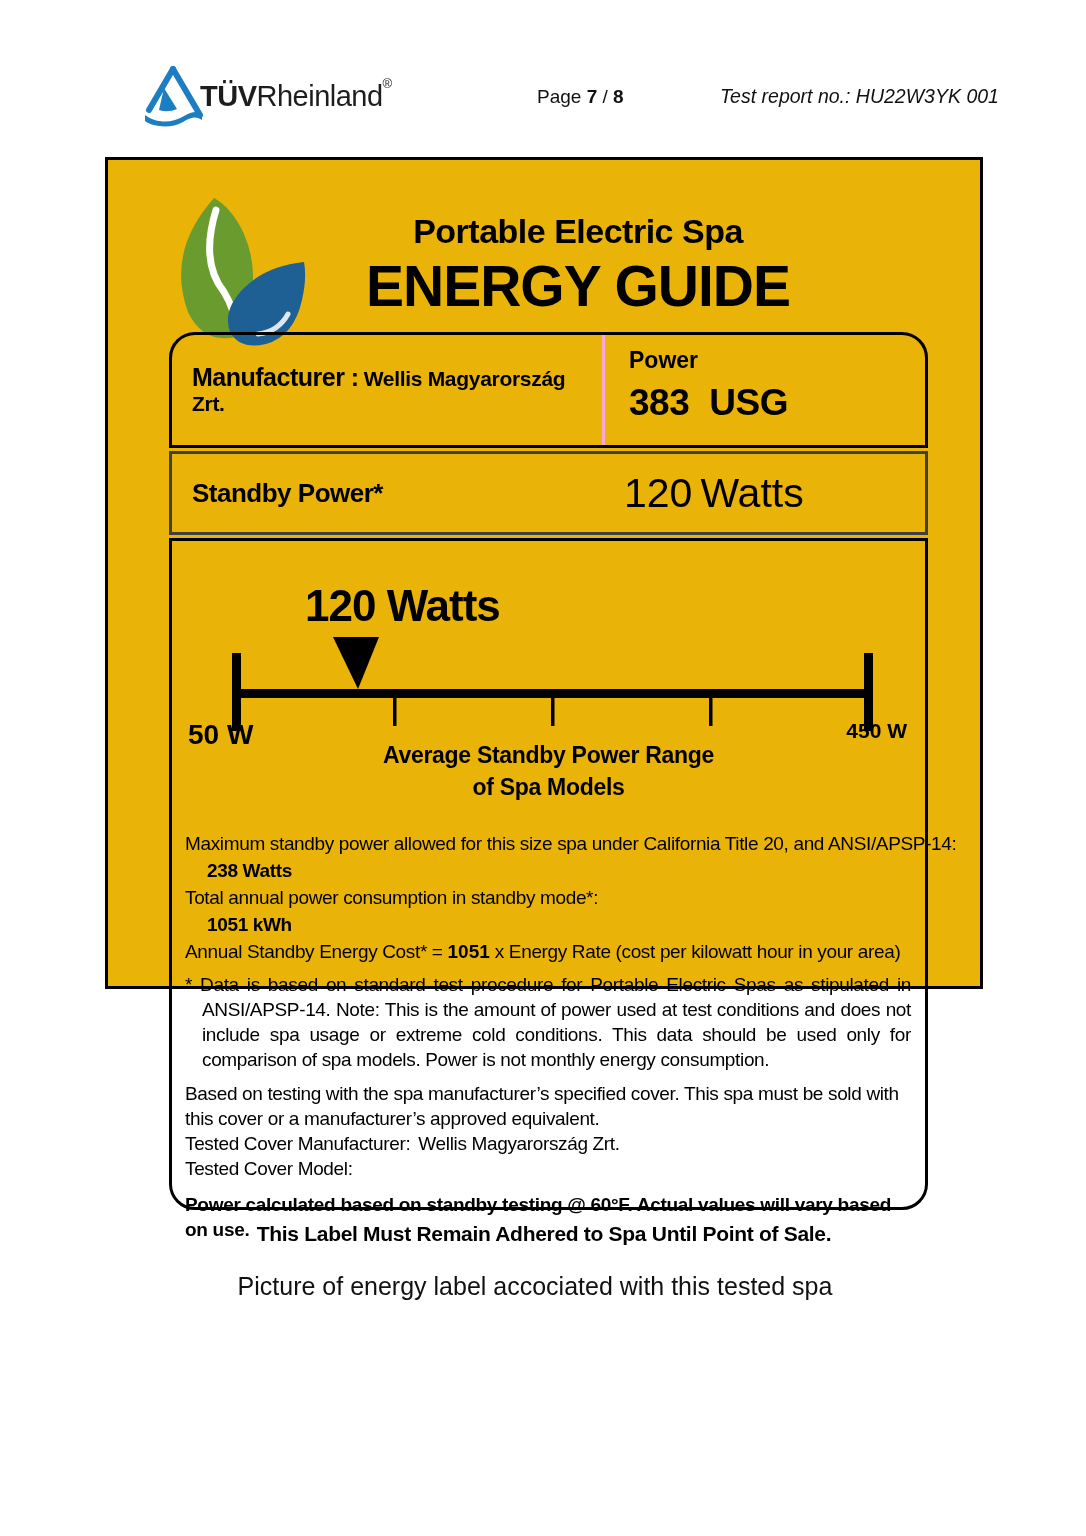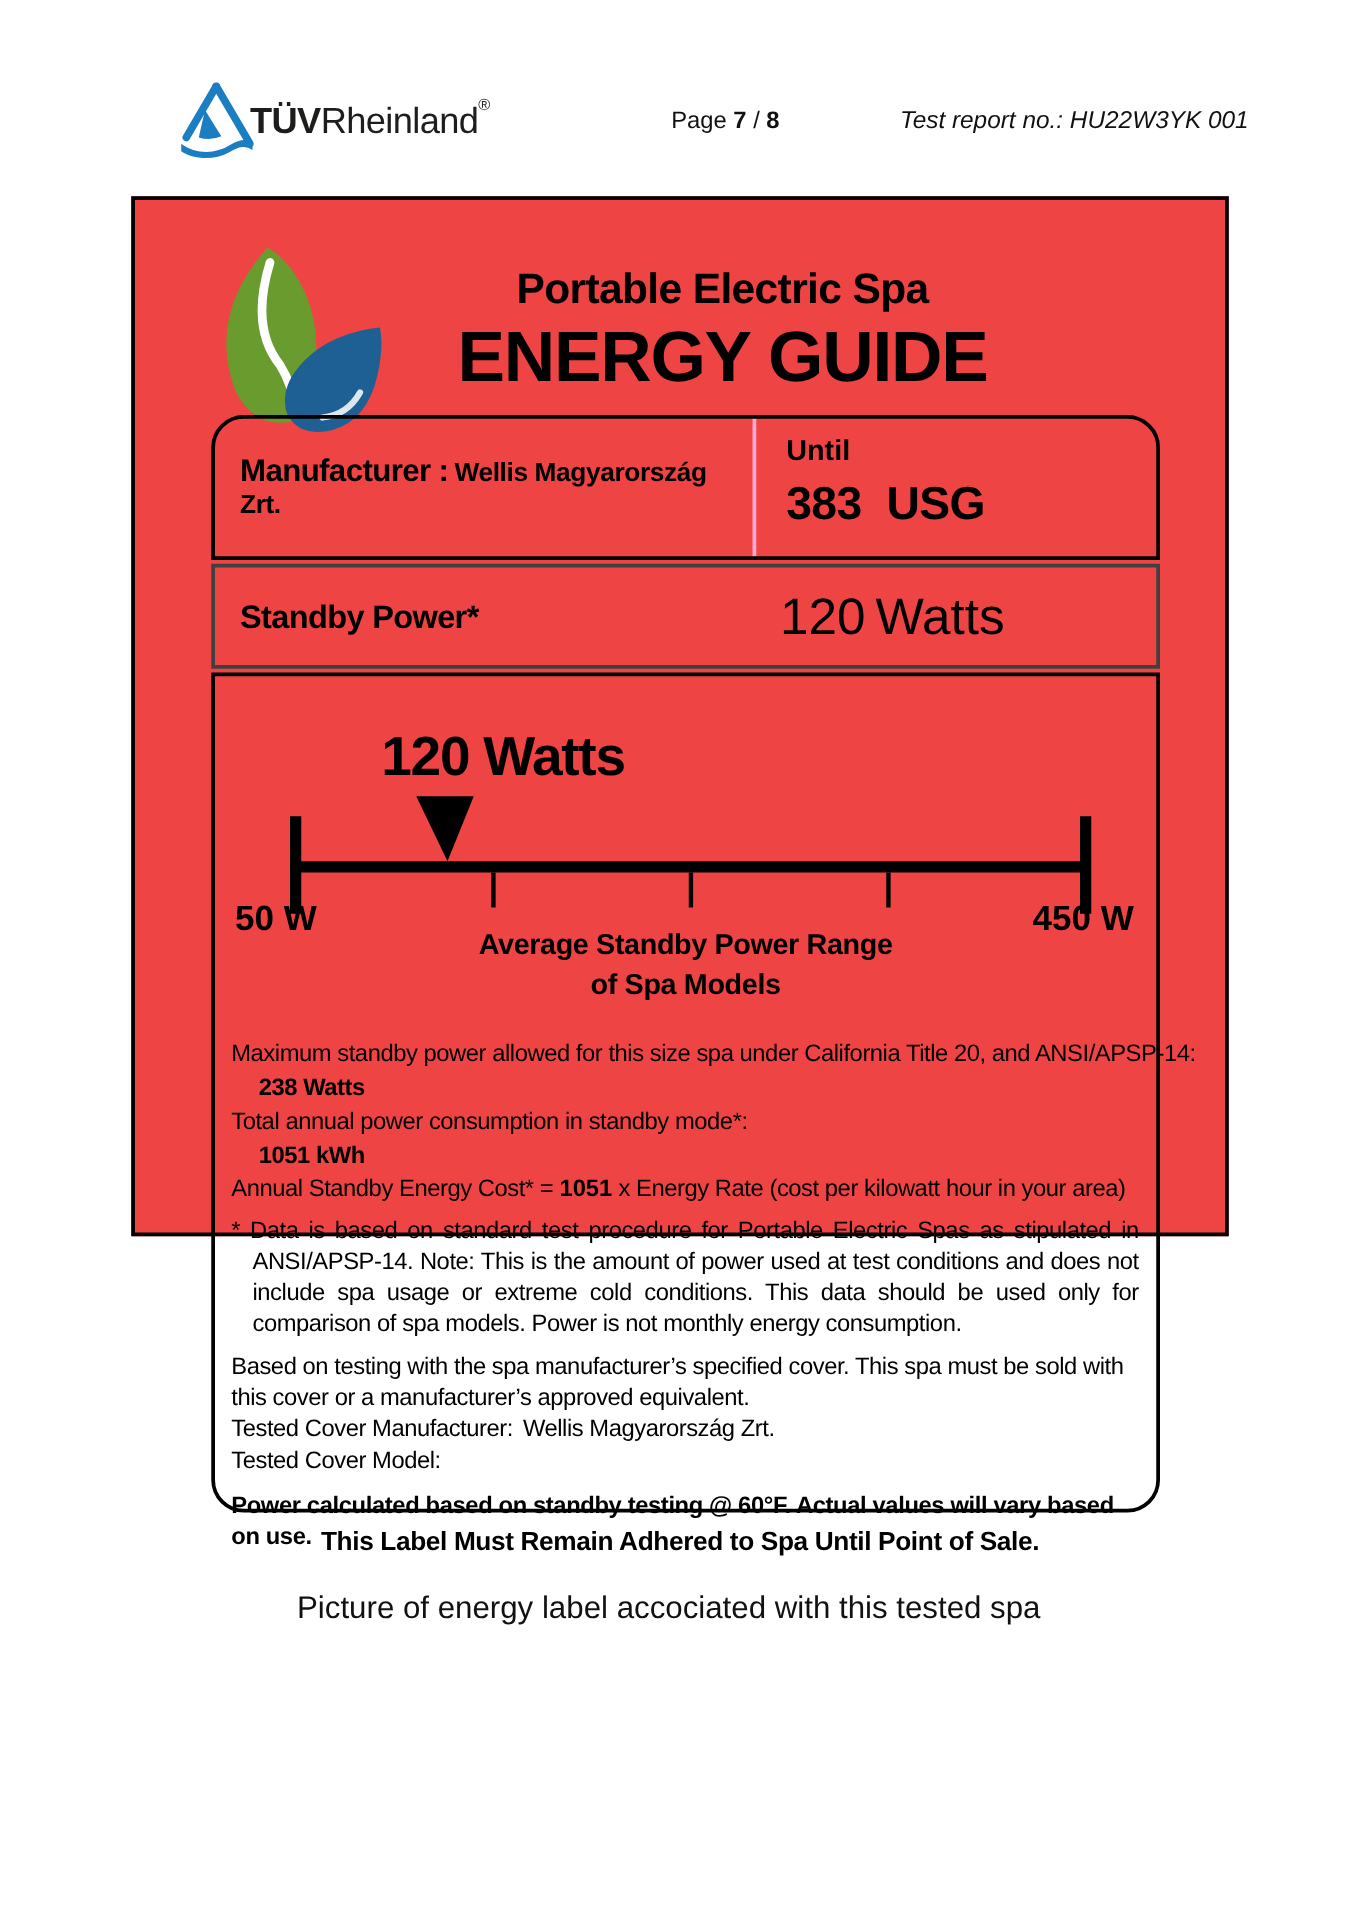--- a/index.html
+++ b/index.html
@@ -10,21 +10,21 @@
 
   
   .tuv-logo { left:143px; top:66px; width:60px; height:62px; }
   .brand { left:200px; top:76px; font-size:29px; letter-spacing:-0.5px; color:#1d1d1b; white-space:nowrap; }
   .brand b { font-weight:bold;margin-top:28px; }
   .brand sup { font-size:13px; vertical-align:18px; }
   .page-info { left:537px; top:86px; font-size:19px; color:#111; white-space:nowrap; }
   .report-no { left:720px; top:85px; font-size:19.5px; font-style:italic; color:#111; white-space:nowrap; }
 
   
-  .outer-box { left:105px; top:157px; width:878px; height:832px; border:3px solid #000; background:#ef4444; }
+  .outer-box { left:105px; top:157px; width:878px; height:832px; border:3px solid #000; background:#eab308; }
 
   
   .eg-logo { left:56px; top:34px; width:150px; height:155px; }
   .eg-titles { left:215px; top:52px; width:510px; text-align:center; }
   .eg-title1 { font-size:34px; font-weight:bold; letter-spacing:-0.5px; }
   .eg-title2 { font-size:57px; font-weight:bold; letter-spacing:-1px; margin-top:2px; }
 
   
   .inner-label { left:61px; top:172px; width:759px; }
   .row1 { display:flex; height:116px; border:3px solid #000; border-radius:26px 26px 0 0; overflow:hidden; }
@@ -41,21 +41,21 @@
   .standby-value-block { position:absolute; left:452px; top:16px; font-size:41px; white-space:nowrap; }
   .standby-unit { font-weight:normal; margin-left:8px; }
 
   .row3 { position:relative; border:3px solid #000; margin-top:3px; height:672px; border-radius:0 0 26px 26px; }
 
   
   .scale-area { position:relative; height:290px; }
   .pointer-label { position:absolute; left:133px; top:40px; font-size:44px; font-weight:bold; letter-spacing:-1px; white-space:nowrap; }
   .scale-svg { position:absolute; left:0; top:92px; }
   .min-label { position:absolute; left:16px; top:178px; font-size:28px; font-weight:bold; }
-  .max-label { position:absolute; right:18px; top:178px; font-size:28px; font-weight:bold; }
+  .max-label { position:absolute; right:18px; top:178px; font-size:21px; font-weight:bold; }
   .axis-caption { position:absolute; left:0; right:0; top:198px; text-align:center; font-size:23px; font-weight:bold; line-height:32px; letter-spacing:-0.3px; }
 
   
   .details { padding:0 14px 0 13px; font-size:19px; line-height:25px; letter-spacing:-0.35px; }
   .oneline { white-space:nowrap; }
   .val-line { font-weight:bold; padding-left:22px; margin:2px 0; }
   .cost-line b { letter-spacing:0; }
   .footnote { margin-top:8px; padding-left:17px; text-indent:-17px; text-align:justify; }
   .cover-para { margin-top:9px; }
   .cover-line .cv { margin-left:8px; }
@@ -100,21 +100,21 @@
       <div class="eg-title2">ENERGY GUIDE</div>
     </div>
 
     <div class="abs inner-label">
 
       <div class="row1">
         <div class="cell-manu">
           <span class="manu-label">Manufacturer :</span><span class="manu-value">Wellis Magyarország Zrt.</span>
         </div>
         <div class="cell-volume">
-          <div class="vol-label">Until</div>
+          <div class="vol-label">Power</div>
           <div class="vol-value-line">
             <span>383</span><span class="vol-unit">USG</span>
           </div>
         </div>
       </div>
 
       <div class="row2">
         <span class="standby-label">Standby Power*</span>
         <span class="standby-value-block">
           <span>120</span><span class="standby-unit">Watts</span>

